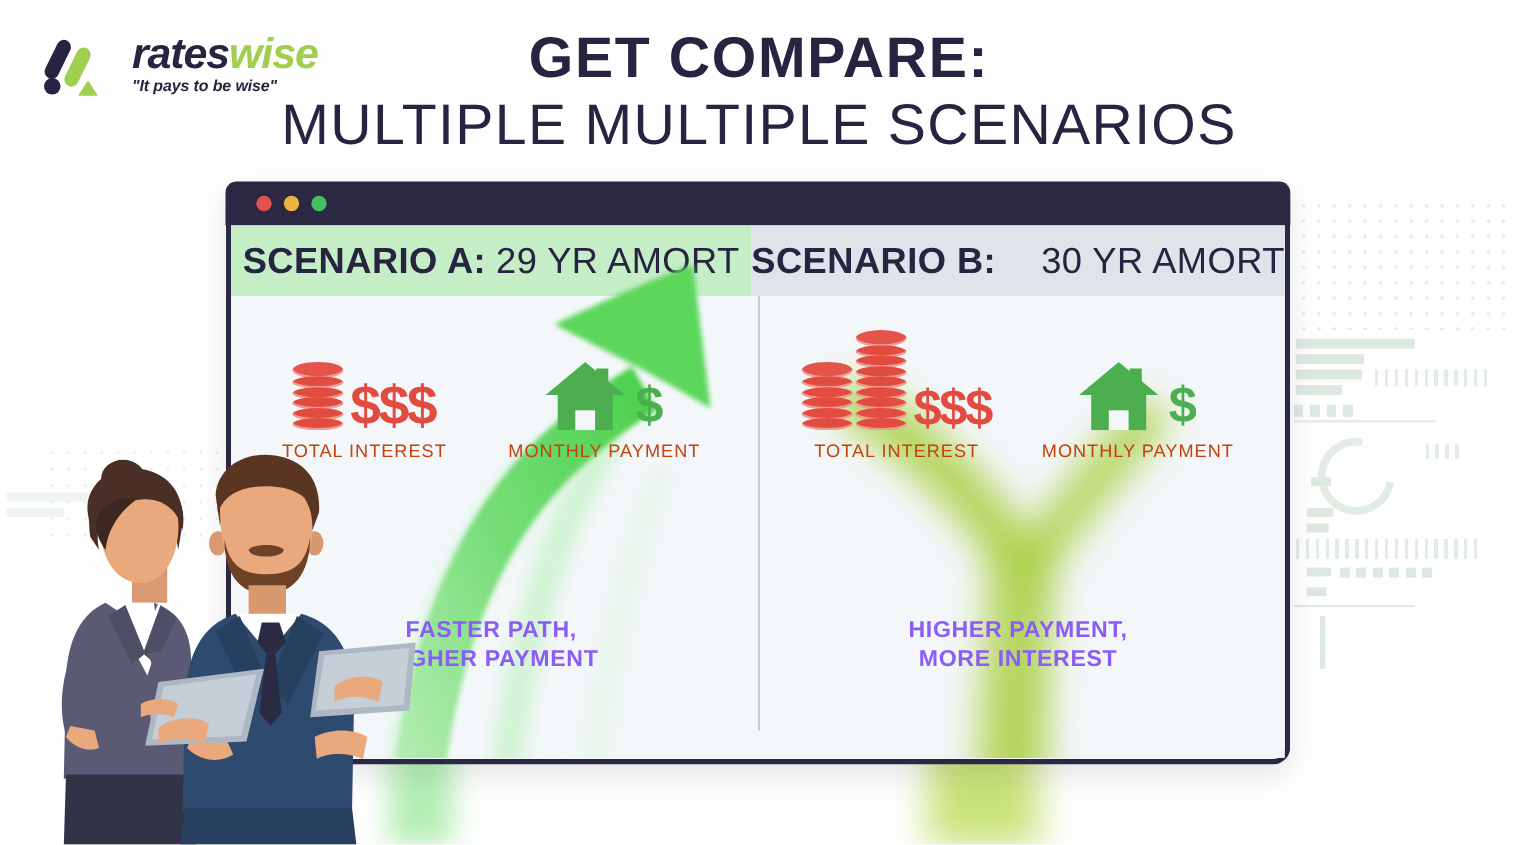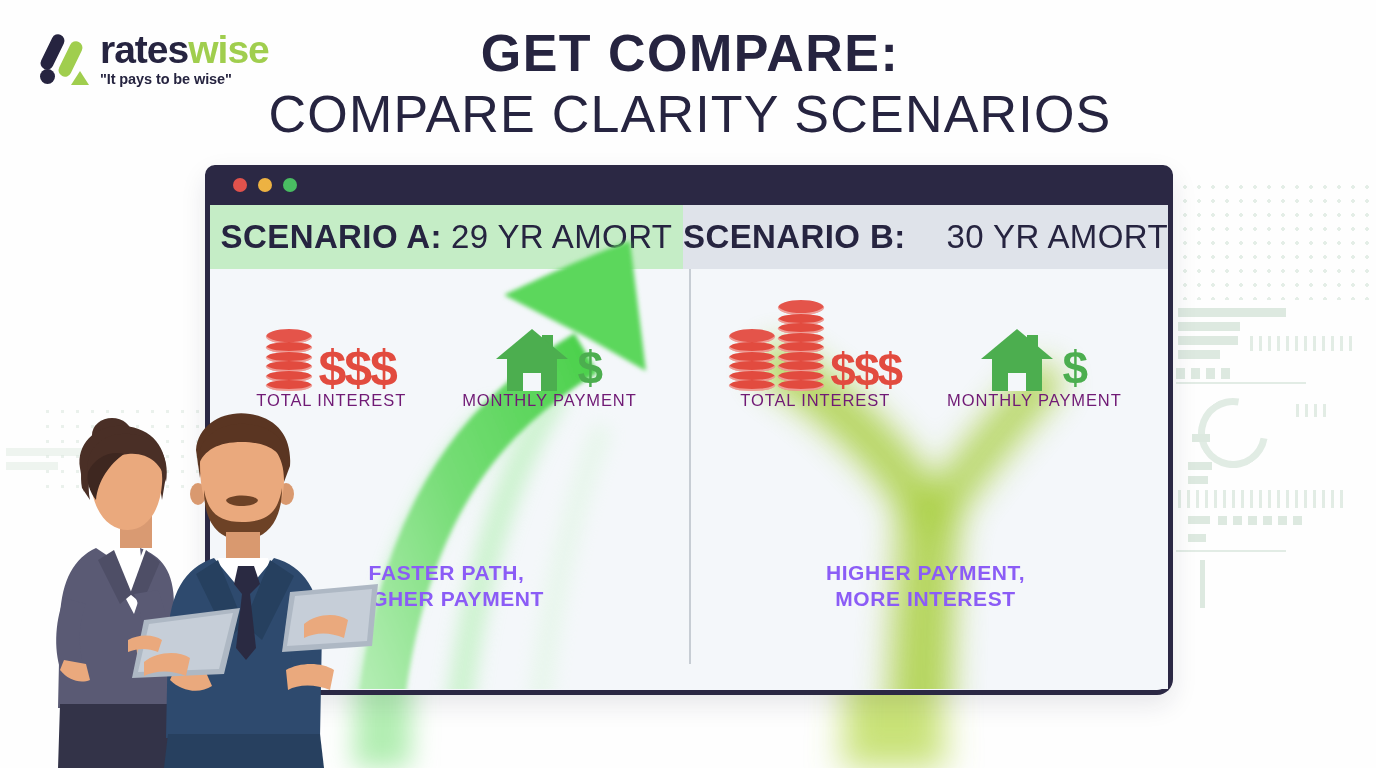--- a/index.html
+++ b/index.html
@@ -33,21 +33,21 @@
     background-image:repeating-linear-gradient(90deg,#dde9e0 0 3px, transparent 3px 9px);
     opacity:.85;
   }
   .decor-line { position:absolute; background:#e2ece5; height:2px; }
   .decor-sq-row {
     position:absolute;
     background-image:repeating-linear-gradient(90deg,#dde9e0 0 9px, transparent 9px 15px);
   }
 
   
-  .logo { position:absolute; left:34px; top:30px; display:flex; align-items:center; gap:6px; }
+  .logo { position:absolute; left:34px; top:30px; display:flex; align-items:flex-end; gap:26px;font-style:italic; }
   .logo-mark { position:relative; width:60px; height:56px; }
   .lm-bar1 {
     position:absolute; left:12px; top:2px; width:13px; height:38px;
     background:#262440; border-radius:7px; transform:rotate(26deg);
   }
   .lm-bar2 {
     position:absolute; left:30px; top:9px; width:13px; height:38px;
     background:#a0ce4e; border-radius:7px; transform:rotate(26deg);
   }
   .lm-dot { position:absolute; left:6px; top:38px; width:15px; height:15px; background:#262440; border-radius:50%; }
@@ -95,21 +95,21 @@
   .ph-strong { font-weight:bold; margin-right:9px; }
   .ph-light { font-weight:normal; }
   .divider { position:absolute; left:50%; top:64px; width:2px; height:395px; background:#c7cdd4; }
 
   
   .metrics { position:relative; z-index:3; display:flex; justify-content:center; gap:56px; padding-top:30px; }
   .panel-b .metrics { gap:46px; }
   .metric { text-align:center; }
   .metric-icons { display:flex; align-items:flex-end; justify-content:center; height:92px; gap:6px; }
   .metric-label {
-    font-size:16.5px; letter-spacing:.9px; color:#701a75; white-space:nowrap;
+    margin-top:10px; font-size:16.5px; letter-spacing:.9px; color:#c2410c; white-space:nowrap;
   }
 
   
   .coins { display:flex; align-items:flex-end; gap:3px; }
   .stack { display:flex; flex-direction:column-reverse; }
   .coin {
     width:46px; height:11px; background:#e24b3f; border-radius:50%/50%;
     margin-top:-1.5px; box-shadow:inset 0 -2px 0 rgba(255,255,255,.45);
   }
   .coin.top { height:15px; background:#e4544a; }
@@ -188,21 +188,21 @@
     <div class="logo-text">
       <div class="logo-word">
         <span class="lw-rates">rates</span><span class="lw-wise">wise</span>
       </div>
       <div class="logo-tag">"It pays to be wise"</div>
     </div>
   </div>
 
   <div class="headline">
     <div class="hl-1">GET COMPARE:</div>
-    <div class="hl-2">COMPARE CLARITY SCENARIOS</div>
+    <div class="hl-2">MULTIPLE MULTIPLE SCENARIOS</div>
   </div>
 
   <div class="below-glow">
     <svg width="968" height="78" viewBox="0 0 968 78">
       <g filter="url(#blurA)">
         <path d="M150 -40 C 150 10, 150 50, 148 78 L 205 78 C 207 50, 207 10, 207 -40 Z" fill="#9ae89a" opacity=".75"></path>
       </g>
       <g filter="url(#blurB)">
         <path d="M640 -40 C 640 12, 640 50, 636 78 L 742 78 C 738 50, 738 12, 738 -40 Z" fill="#b7d84a" opacity=".75"></path>
       </g>

